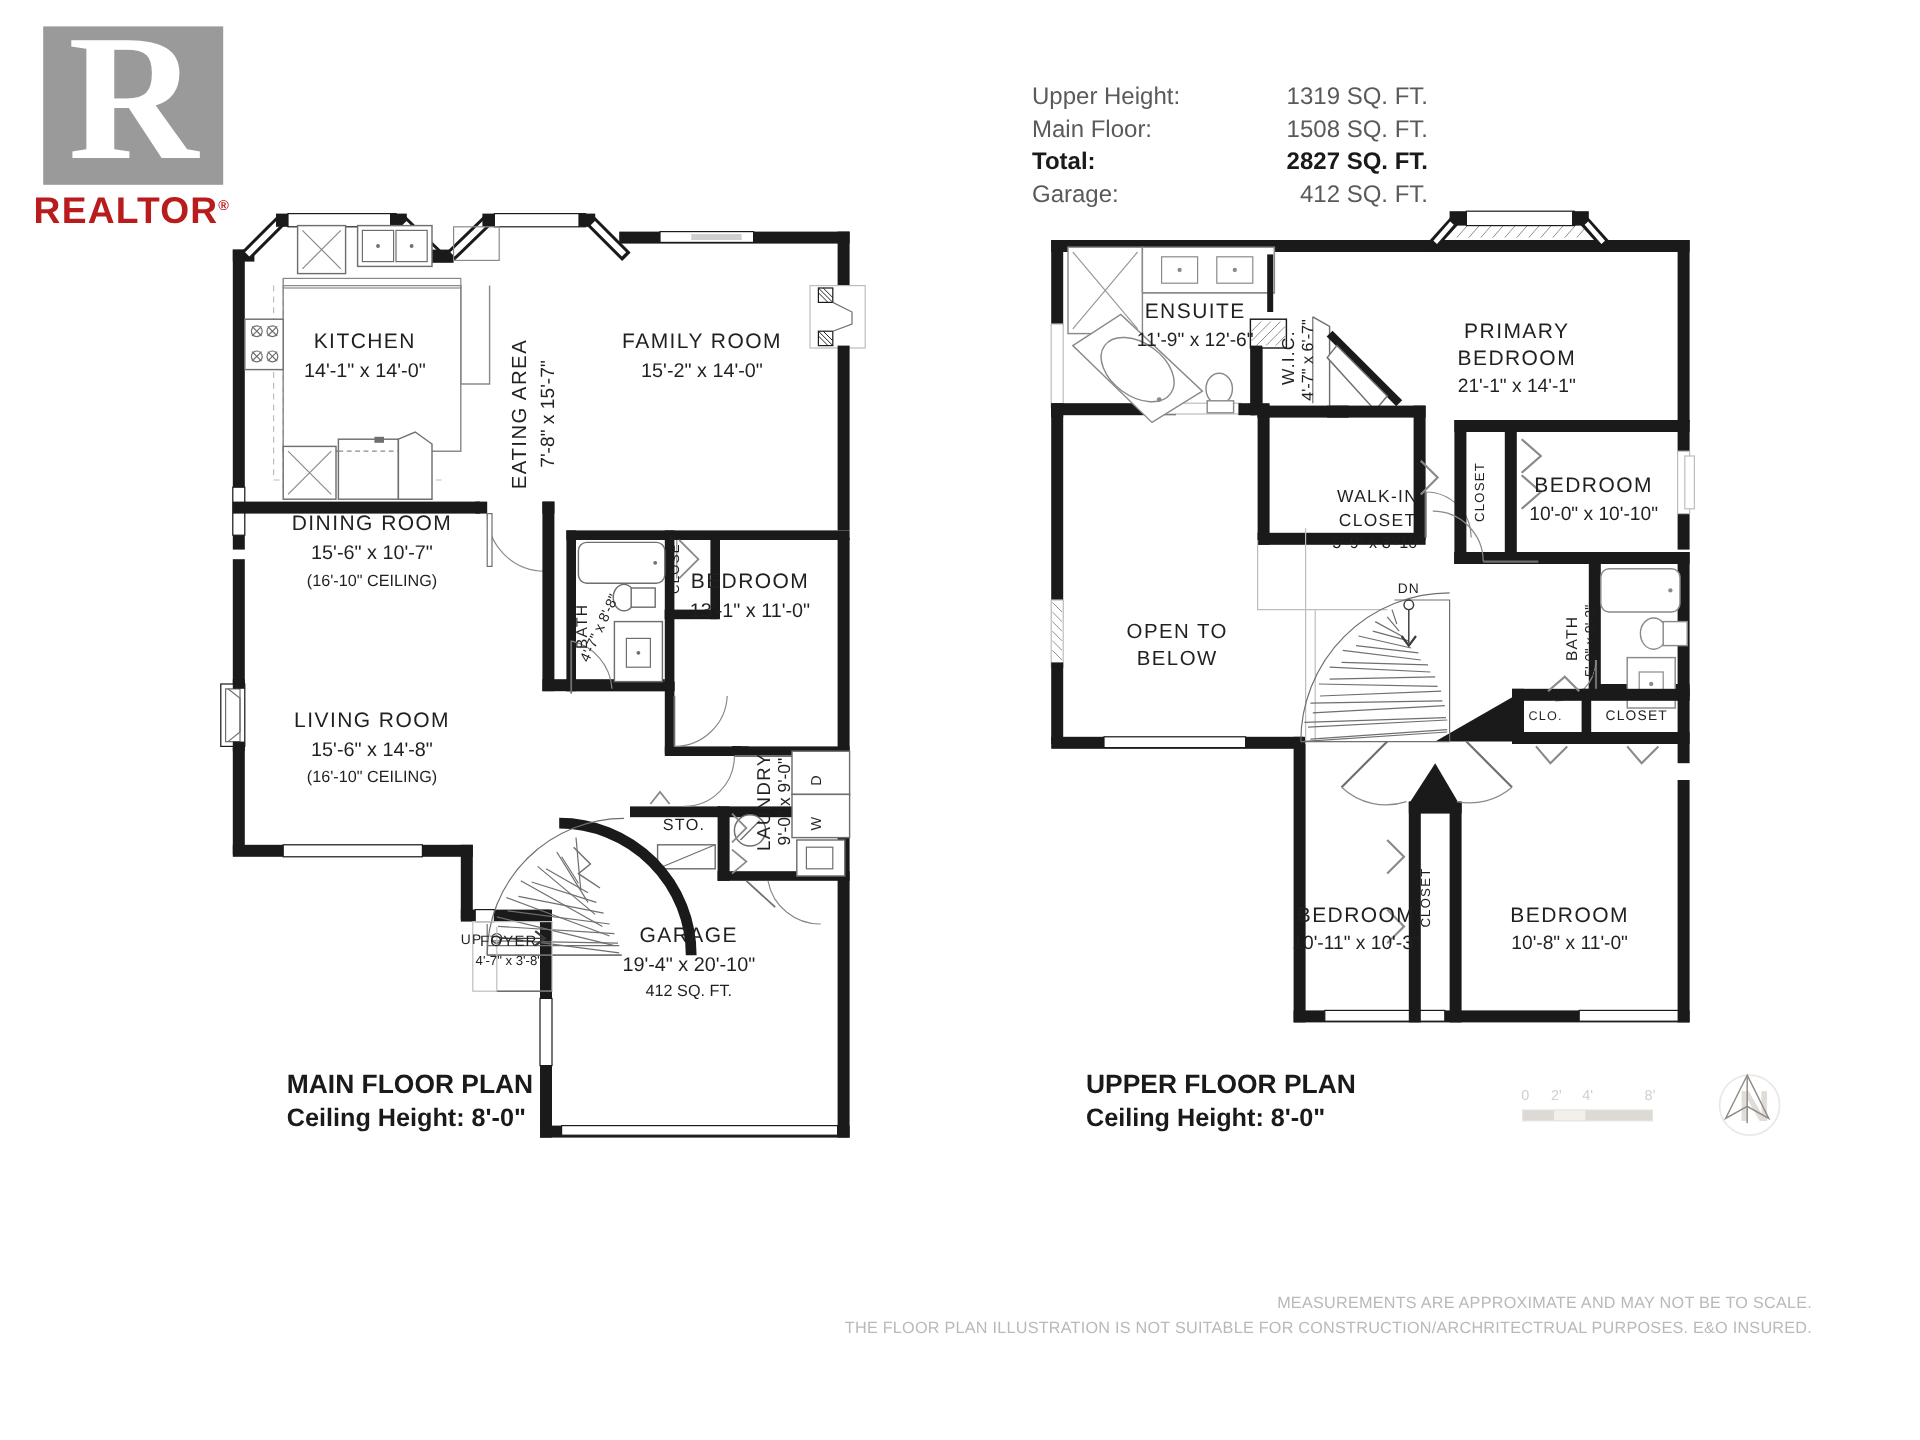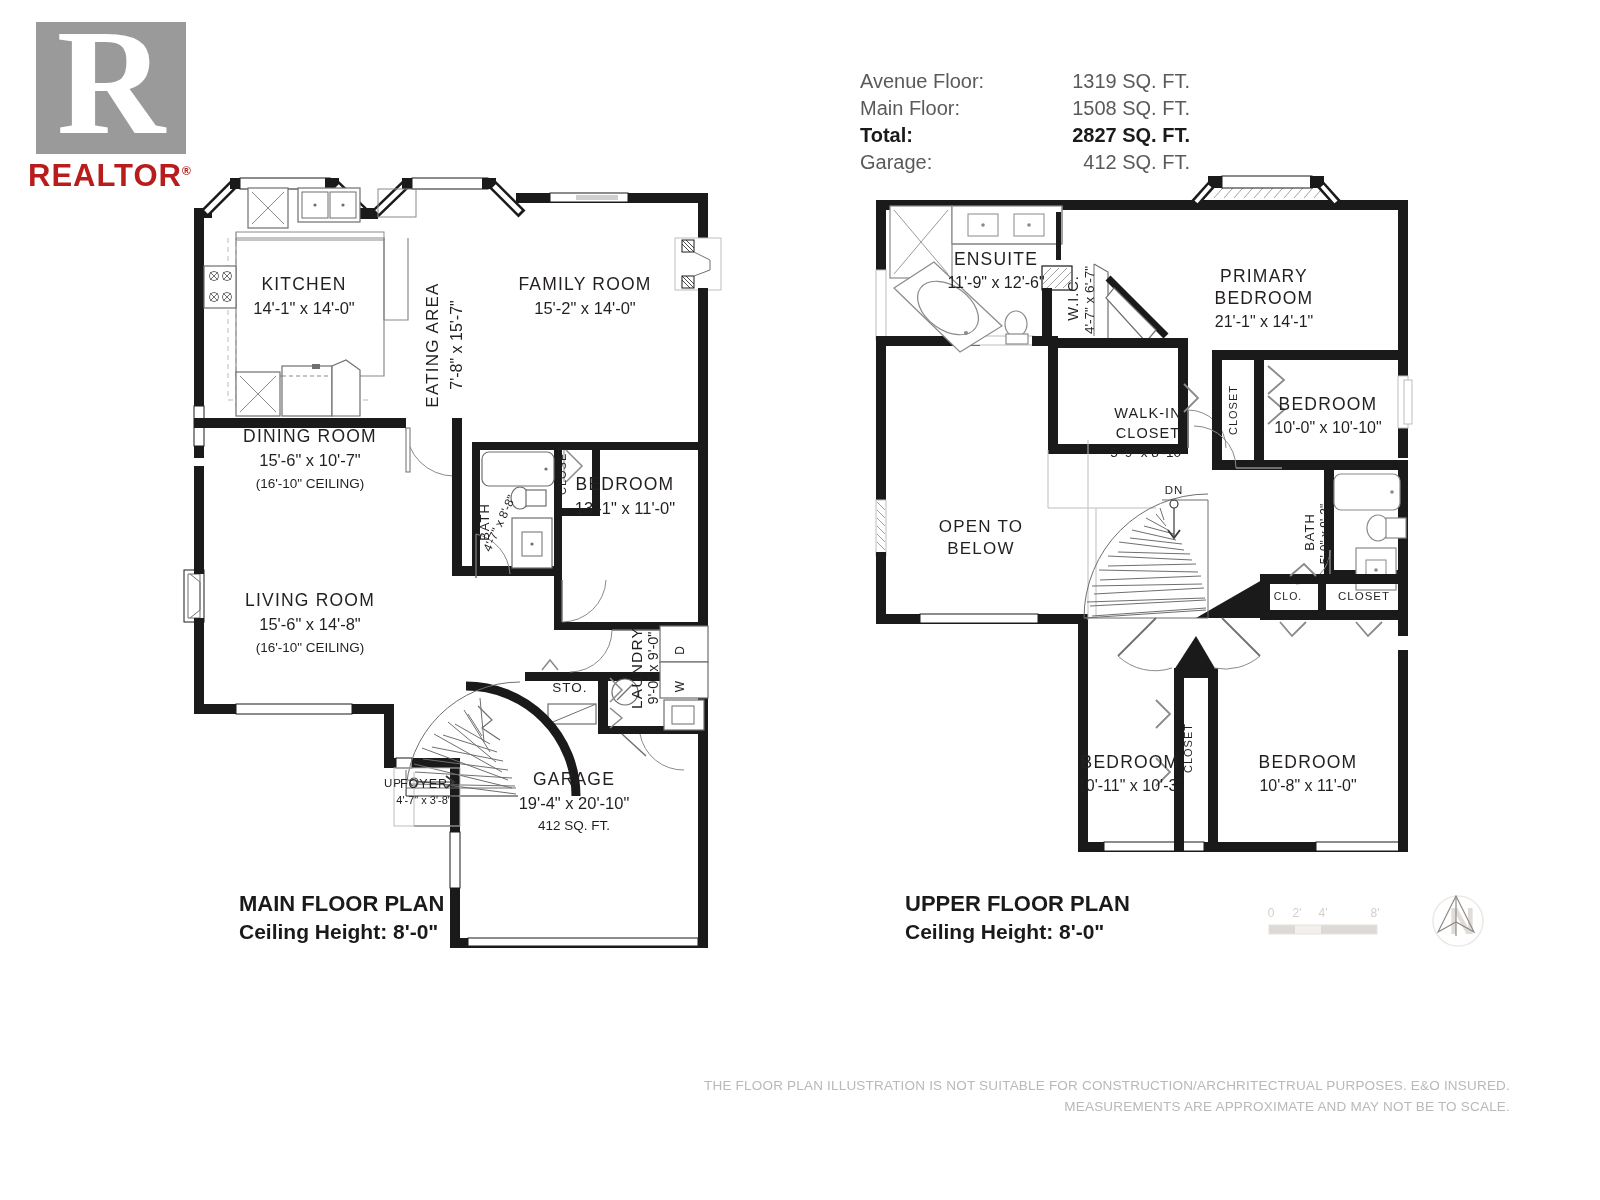--- a/index.html
+++ b/index.html
@@ -55,21 +55,21 @@
 
   <div id="realtor-logo">
     <div class="rbox"></div>
     <div class="rglyph">R</div>
   </div>
   <div id="realtor-word"><span>REALTOR</span><sup>®</sup></div>
 
 
   <div id="area-summary">
     <div class="row">
-      <span class="lbl">Avenue Floor:</span>
+      <span class="lbl">Upper Height:</span>
       <span class="val">1319 SQ. FT.</span>
     </div>
     <div class="row">
       <span class="lbl">Main Floor:</span>
       <span class="val">1508 SQ. FT.</span>
     </div>
     <div class="row total">
       <span class="lbl">Total:</span>
       <span class="val">2827 SQ. FT.</span>
     </div>
@@ -566,17 +566,17 @@
   <div id="compass">
     <svg width="66" height="66" viewBox="0 0 66 66" xmlns="http://www.w3.org/2000/svg">
       <circle cx="36" cy="33" r="25" fill="none" stroke="#ece9e5" stroke-width="1.5"></circle>
       <text x="40" y="46" font-family="Liberation Sans, sans-serif" font-size="36" font-weight="700" fill="#e0ddd8" text-anchor="middle">N</text>
       <path d="M34,8 L34,48" stroke="#8f8a85" stroke-width="1.2" fill="none"></path>
       <path d="M34,8 L16,44 L34,34 L52,44 Z" fill="none" stroke="#8f8a85" stroke-width="1.2"></path>
     </svg>
   </div>
 
   <div id="disclaimer">
+    <div>MEASUREMENTS ARE APPROXIMATE AND MAY NOT BE TO SCALE.</div>
     <div>THE FLOOR PLAN ILLUSTRATION IS NOT SUITABLE FOR CONSTRUCTION/ARCHRITECTRUAL PURPOSES. E&amp;O INSURED.</div>
-    <div>MEASUREMENTS ARE APPROXIMATE AND MAY NOT BE TO SCALE.</div>
   </div>
 
 </div>
 
 </body></html>

